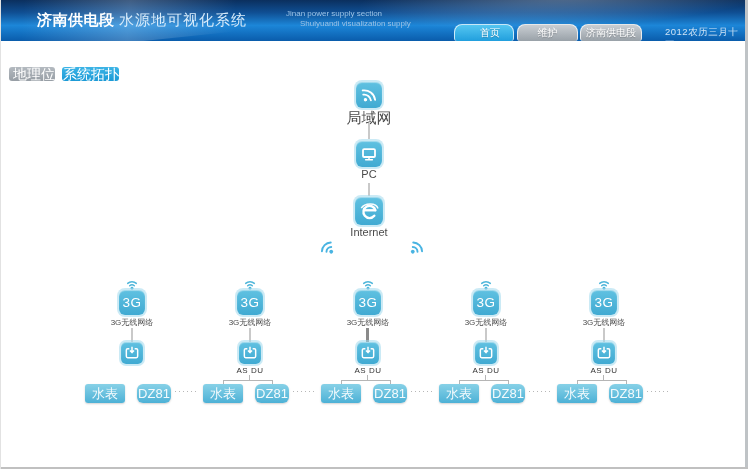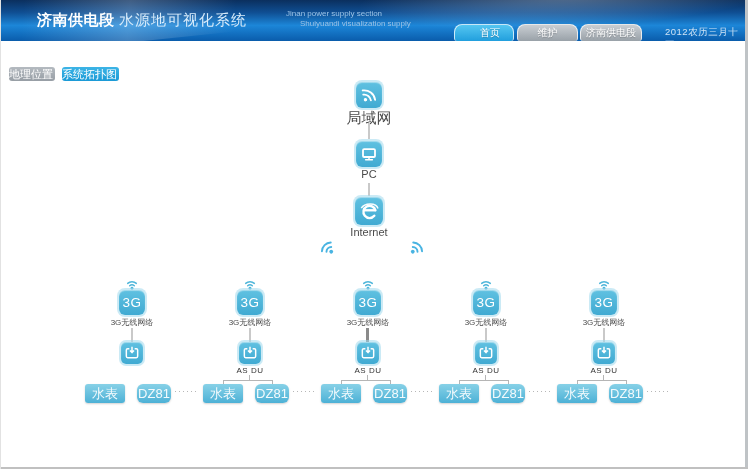--- a/index.html
+++ b/index.html
@@ -28,22 +28,22 @@
 
   .tab { position:absolute; top:24px; height:17px; border-radius:8px 8px 3px 3px;
          border:1px solid rgba(255,255,255,.75); border-bottom:none;
          font-size:10px; line-height:16px; text-align:center; color:#fff; cursor:pointer;
          text-shadow:0 1px 1px rgba(0,0,0,.25); }
   .tab.active { background:linear-gradient(180deg,#55c6f1 0%,#219fdd 100%);padding-left:12px; }
   .tab.idle   { background:linear-gradient(180deg,#c9ced3 0%,#99a1a8 100%); }
   .tab1 { left:453px; width:60px; } .tab2 { left:516px; width:61px; } .tab3 { left:579px; width:62px; }
 
   
-  .chip { position:absolute; top:67px; height:14px; border-radius:3px; font-size:11px;
-          line-height:14px; text-align:left; color:#fff; cursor:pointer; }
+  .chip { position:absolute; top:67px; height:14px; border-radius:3px; font-size:14px;
+          line-height:14px; text-align:right; color:#fff; cursor:pointer; }
   .chip.gray { left:8px;  width:46px; background:linear-gradient(180deg,#b4bac0,#979ea5); }
   .chip.blue { left:61px; width:57px; background:linear-gradient(180deg,#3cb4e6,#1b9ad6); }
 
   
   .tile { position:absolute; display:flex; align-items:center; justify-content:center;
           background:linear-gradient(180deg,#60c1e1 0%,#40aad2 100%); border-radius:6px;
           box-shadow:0 0 0 2px rgba(160,216,236,.55), inset 0 1px 1px rgba(255,255,255,.45);
           cursor:pointer; }
   .lbl { position:absolute; text-align:center; color:#4a4a4a; }
   .vline { position:absolute; width:2px; background:#c9c9c9; }

